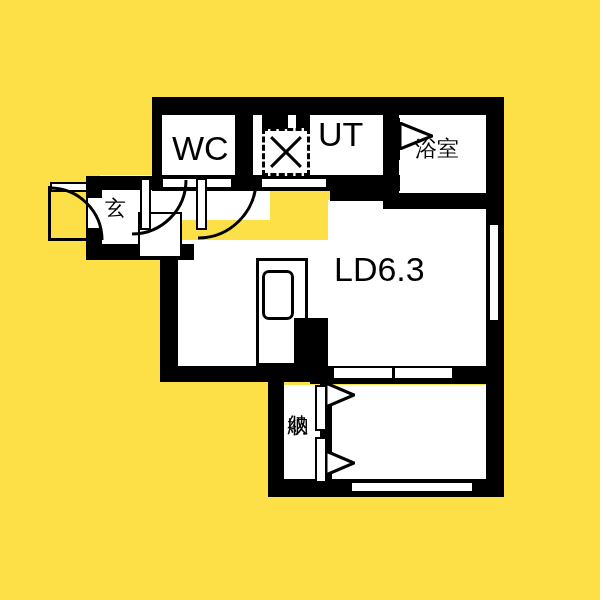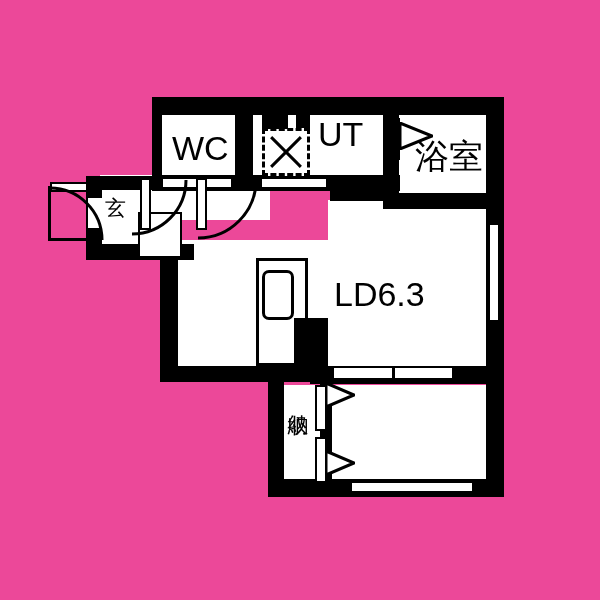--- a/index.html
+++ b/index.html
@@ -7,21 +7,21 @@
     padding: 0;
     background: #ffffff;
   }
   body {
     font-family: "Liberation Sans", sans-serif;
   }
   #plan {
     position: relative;
     width: 600px;
     height: 600px;
-    background: #ec4899;
+    background: #fde047;
     overflow: hidden;
   }
   
   .wall {
     position: absolute;
     background: #000000;
   }
   .room {
     position: absolute;
     background: #ffffff;
@@ -35,22 +35,22 @@
     user-select: none;
   }
   .label.lat {
     font-size: 34px;
     letter-spacing: 0px;
   }
   .label.lat-sm {
     font-size: 27px;
   }
   .label.jp {
-    font-family: Liberation Serif, serif;
-    font-size: 34px;
+    font-family: Liberation Mono, monospace;
+    font-size: 22px;
   }
   .label.jp-sm {
     font-family: "DejaVu Sans", sans-serif;
     font-size: 21px;
   }
   .label.jp-vert {
     font-family: "DejaVu Sans", sans-serif;
     font-size: 21px;
     writing-mode: vertical-rl;
     text-orientation: upright;
@@ -234,16 +234,16 @@
 
   <svg style="position:absolute;left:196px;top:178px;" width="62" height="62" viewBox="0 0 62 62">
     <path d="M 60 2 A 58 58 0 0 1 2 60" fill="none" stroke="#000000" stroke-width="3"></path>
   </svg>
   <div class="door-panel" style="left:196px;top:178px;width:11px;height:52px;"></div>
 
   <div class="label lat" style="left:172px;top:131px;">WC</div>
   <div class="label lat" style="left:318px;top:117px;">UT</div>
   <div class="label jp" style="left:415px;top:140px;">浴室</div>
   <div class="label jp-sm" style="left:105px;top:198px;">玄</div>
-  <div class="label lat" style="left:334px;top:277px;">LD6.3</div>
+  <div class="label lat" style="left:334px;top:252px;">LD6.3</div>
   <div class="label jp-vert" style="left:287px;top:398px;">収納</div>
 
 </div>
 
 </body></html>

